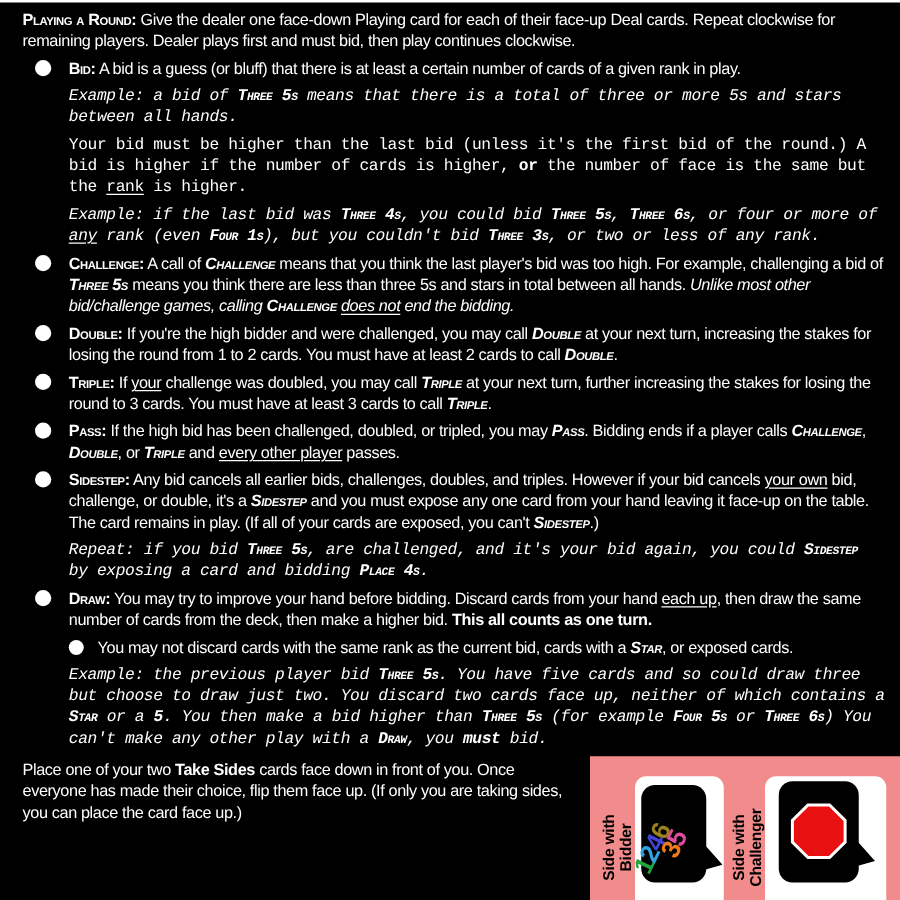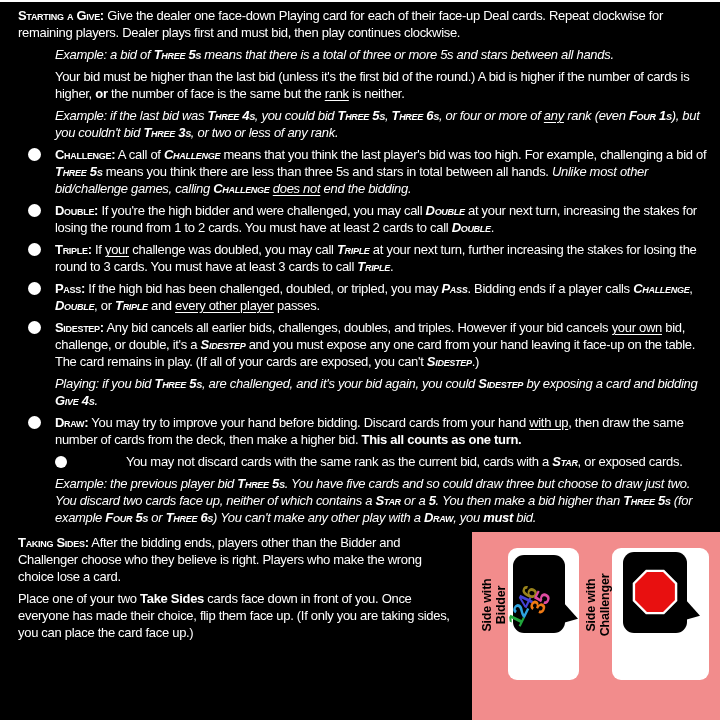--- a/index.html
+++ b/index.html
@@ -14,25 +14,25 @@
   .topline { height:2px; background:#fff; flex:none; }
   #doc { padding:5px 12px 0 18px; flex:none; }
   #doc, #bottom-text {
     font-size:13px; line-height:17px; color:#fff; letter-spacing:-0.3px;
   }
   #bottom { flex:1; display:flex; margin-top:1px; min-height:100px; }
   #bottom-text { flex:1; padding:2px 14px 0 18px; }
 
   
   .p { margin:0 0 5px 0; }
-  .s1 { margin-left:37px; }
+  .s1 { margin-left:37px;font-family:Liberation Mono, monospace; }
   .b1 { display:flex; padding-left:10px; }
   .b1 > .dot { width:13px; height:13px; border-radius:50%; background:#fff; flex:none; margin-top:2px; }
   .b1 > .ptext { padding-left:14px; flex:1; }
-  .b2 { display:flex; padding-left:37px;gap:48px; }
+  .b2 { display:flex; padding-left:37px; }
   .b2 > .dot { width:12px; height:12px; border-radius:50%; background:#fff; flex:none; margin-top:2.5px; }
   .b2 > .ptext { padding-left:11px; flex:1; }
 
   
   .rh { font-weight:bold; font-variant:small-caps; }
   .rb { font-weight:bold; }
   .ri { font-style:italic; }
   .rbi { font-weight:bold; font-style:italic; }
   .rt { font-weight:bold; font-style:italic; font-variant:small-caps; }
   .ru { text-decoration:underline; text-underline-offset:2px; }
@@ -71,23 +71,27 @@
   }
   .numrow2 { padding-left:21px; }
   .stopsvg { position:absolute; left:9px; top:17px; }
 </style>
 </head>
 <body style="background: rgb(0, 0, 0);">
 
 <div class="topline"></div>
 
 <div id="doc">
-    <div class="p plain"><span class="rh">Starting a Give:</span><span> Give the dealer one face-down Playing card for each of their face-up Deal cards. Repeat clockwise for remaining players. Dealer plays first and must bid, then play continues clockwise.</span></div>
+    <div class="p plain"><span class="rh">Playing a Round:</span><span> Give the dealer one face-down Playing card for each of their face-up Deal cards. Repeat clockwise for remaining players. Dealer plays first and must bid, then play continues clockwise.</span></div>
+    <div class="p b1">
+      <span class="dot"></span>
+      <span class="ptext"><span class="rh">Bid:</span><span> A bid is a guess (or bluff) that there is at least a certain number of cards of a given rank in play.</span></span>
+    </div>
     <div class="p s1"><span class="ri">Example: a bid of </span><span class="rt">Three 5s</span><span class="ri"> means that there is a total of three or more 5s and stars between all hands.</span></div>
-    <div class="p s1"><span>Your bid must be higher than the last bid (unless it's the first bid of the round.) A bid is higher if the number of cards is higher, </span><span class="rb">or</span><span> the number of face is the same but the </span><span class="ru">rank</span><span> is neither.</span></div>
+    <div class="p s1"><span>Your bid must be higher than the last bid (unless it's the first bid of the round.) A bid is higher if the number of cards is higher, </span><span class="rb">or</span><span> the number of face is the same but the </span><span class="ru">rank</span><span> is higher.</span></div>
     <div class="p s1"><span class="ri">Example: if the last bid was </span><span class="rt">Three 4s</span><span class="ri">, you could bid </span><span class="rt">Three 5s</span><span class="ri">, </span><span class="rt">Three 6s</span><span class="ri">, or four or more of </span><span class="riu">any</span><span class="ri"> rank (even </span><span class="rt">Four 1s</span><span class="ri">), but you couldn't bid </span><span class="rt">Three 3s</span><span class="ri">, or two or less of any rank.</span></div>
     <div class="p b1">
       <span class="dot"></span>
       <span class="ptext"><span class="rh">Challenge:</span><span> A call of </span><span class="rt">Challenge</span><span> means that you think the last player's bid was too high. For example, challenging a bid of </span><span class="rt">Three 5s</span><span> means you think there are less than three 5s and stars in total between all hands. </span><span class="ri">Unlike most other bid/challenge games, calling </span><span class="rt">Challenge</span><span class="ri"> </span><span class="riu">does not</span><span class="ri"> end the bidding.</span></span>
     </div>
     <div class="p b1">
       <span class="dot"></span>
       <span class="ptext"><span class="rh">Double:</span><span> If you're the high bidder and were challenged, you may call </span><span class="rt">Double</span><span> at your next turn, increasing the stakes for losing the round from 1 to 2 cards. You must have at least 2 cards to call </span><span class="rt">Double</span><span>.</span></span>
     </div>
     <div class="p b1">
@@ -95,35 +99,34 @@
       <span class="ptext"><span class="rh">Triple:</span><span> If </span><span class="ru">your</span><span> challenge was doubled, you may call </span><span class="rt">Triple</span><span> at your next turn, further increasing the stakes for losing the round to 3 cards. You must have at least 3 cards to call </span><span class="rt">Triple</span><span>.</span></span>
     </div>
     <div class="p b1">
       <span class="dot"></span>
       <span class="ptext"><span class="rh">Pass:</span><span> If the high bid has been challenged, doubled, or tripled, you may </span><span class="rt">Pass</span><span>. Bidding ends if a player calls </span><span class="rt">Challenge</span><span>, </span><span class="rt">Double</span><span>, or </span><span class="rt">Triple</span><span> and </span><span class="ru">every other player</span><span> passes.</span></span>
     </div>
     <div class="p b1">
       <span class="dot"></span>
       <span class="ptext"><span class="rh">Sidestep:</span><span> Any bid cancels all earlier bids, challenges, doubles, and triples. However if your bid cancels </span><span class="ru">your own</span><span> bid, challenge, or double, it's a </span><span class="rt">Sidestep</span><span> and you must expose any one card from your hand leaving it face-up on the table. The card remains in play. (If all of your cards are exposed, you can't </span><span class="rt">Sidestep</span><span>.)</span></span>
     </div>
-    <div class="p s1"><span class="ri">Playing: if you bid </span><span class="rt">Three 5s</span><span class="ri">, are challenged, and it's your bid again, you could </span><span class="rt">Sidestep</span><span class="ri"> by exposing a card and bidding </span><span class="rt">Give 4s</span><span class="ri">.</span></div>
+    <div class="p s1"><span class="ri">Repeat: if you bid </span><span class="rt">Three 5s</span><span class="ri">, are challenged, and it's your bid again, you could </span><span class="rt">Sidestep</span><span class="ri"> by exposing a card and bidding </span><span class="rt">Place 4s</span><span class="ri">.</span></div>
     <div class="p b1">
       <span class="dot"></span>
-      <span class="ptext"><span class="rh">Draw:</span><span> You may try to improve your hand before bidding. Discard cards from your hand </span><span class="ru">with up</span><span>, then draw the same number of cards from the deck, then make a higher bid. </span><span class="rb">This all counts as one turn.</span></span>
+      <span class="ptext"><span class="rh">Draw:</span><span> You may try to improve your hand before bidding. Discard cards from your hand </span><span class="ru">each up</span><span>, then draw the same number of cards from the deck, then make a higher bid. </span><span class="rb">This all counts as one turn.</span></span>
     </div>
     <div class="p b2">
       <span class="dot"></span>
       <span class="ptext"><span>You may not discard cards with the same rank as the current bid, cards with a </span><span class="rt">Star</span><span>, or exposed cards.</span></span>
     </div>
     <div class="p s1"><span class="ri">Example: the previous player bid </span><span class="rt">Three 5s</span><span class="ri">. You have five cards and so could draw three but choose to draw just two. You discard two cards face up, neither of which contains a </span><span class="rt">Star</span><span class="ri"> or a </span><span class="rbi">5</span><span class="ri">. You then make a bid higher than </span><span class="rt">Three 5s</span><span class="ri"> (for example </span><span class="rt">Four 5s</span><span class="ri"> or </span><span class="rt">Three 6s</span><span class="ri">) You can't make any other play with a </span><span class="rt">Draw</span><span class="ri">, you </span><span class="rbi">must</span><span class="ri"> bid.</span></div>
   </div>
 
 <div id="bottom">
   <div id="bottom-text">
-      <div class="p plain"><span class="rh">Taking Sides:</span><span> After the bidding ends, players other than the Bidder and Challenger choose who they believe is right. Players who make the wrong choice lose a card.</span></div>
       <div class="p plain"><span>Place one of your two </span><span class="rb">Take Sides</span><span> cards face down in front of you. Once everyone has made their choice, flip them face up. (If only you are taking sides, you can place the card face up.)</span></div>
     </div>
   <div id="panel">
       <div class="unit">
         <div class="vlabel">
           <div class="vlabel-in">
             <div>Side with</div>
             <div>Bidder</div>
           </div>
         </div>

